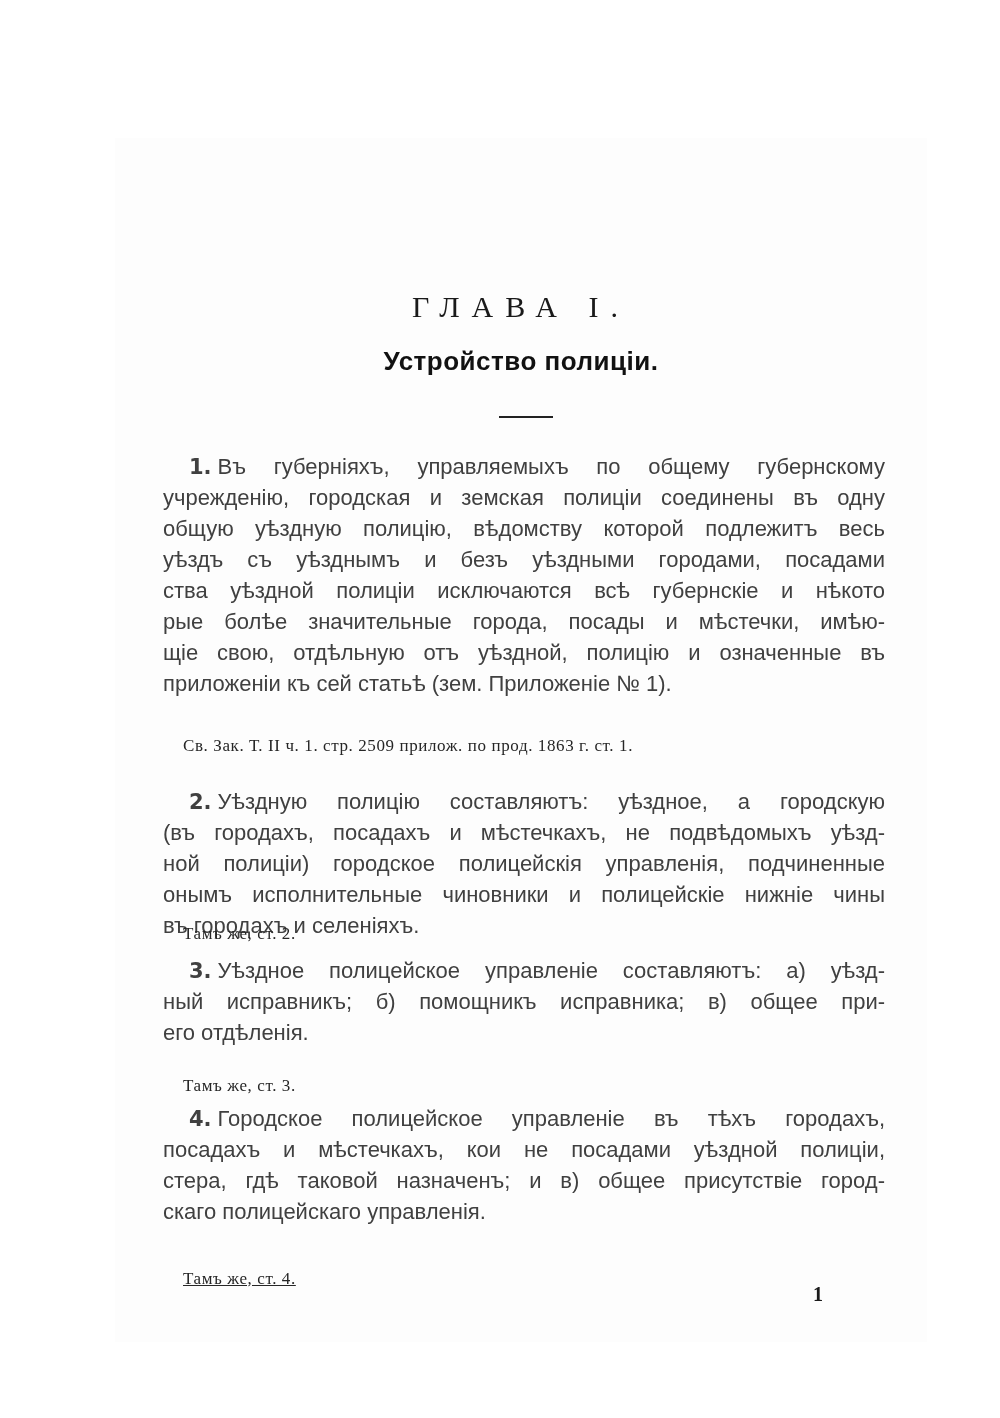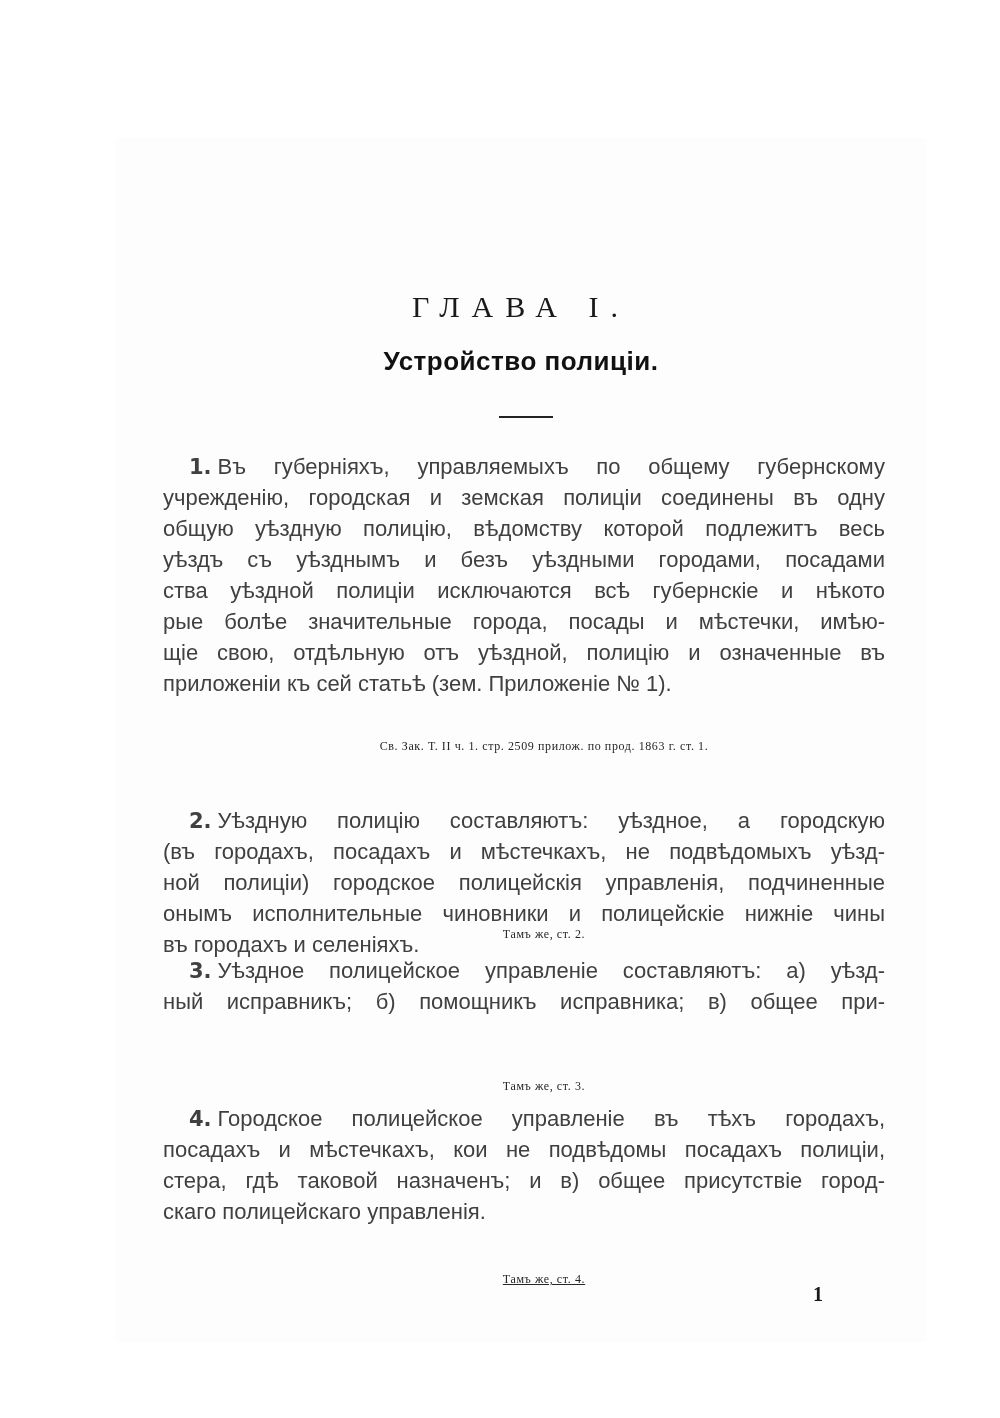--- a/index.html
+++ b/index.html
@@ -83,42 +83,42 @@
     .line.first {
       text-indent: 26px;
     }
     .num {
       font-weight: bold;
       font-family: "DejaVu Sans", sans-serif;
       font-size: 21px;
       margin-right: 6px;
     }
     .source {
-      text-align: center;
+      text-align: left;
       font-family: "Liberation Serif", serif;
-      font-size: 12px;
+      font-size: 17px;
       letter-spacing: 0.6px;
       height: 28px;
       line-height: 28px;
       color: #262626;
       width: 722px;
       padding-left: 20px;
     }
     .page-number {
       position: absolute;
       left: 813px;
       top: 1283px;
       font-family: "Liberation Serif", serif;
       font-weight: bold;
       font-size: 20px;
       color: #1a1a1a;
     }
     #p1 { top: 451px; }
     #s1 { top: 732px; }
-    #p2 { top: 805px; }
+    #p2 { top: 786px; }
     #s2 { top: 920px; }
     #p3 { top: 955px; }
     #s3 { top: 1072px; }
     #p4 { top: 1103px; }
     #s4 { top: 1265px; text-decoration: underline; }
   </style>
 </head>
 <body>
 
 <div class="page"></div>
@@ -144,24 +144,25 @@
   <span class="line">(въ городахъ, посадахъ и мѣстечкахъ, не подвѣдомыхъ уѣзд-</span>
   <span class="line">ной полиціи) городское полицейскія управленія, подчиненные</span>
   <span class="line">онымъ исполнительные чиновники и полицейскіе нижніе чины</span>
   <span class="line last">въ городахъ и селеніяхъ.</span>
 </div>
 <div id="s2" class="body-text source">Тамъ же, ст. 2.</div>
 
 <div id="p3" class="body-text para">
   <span class="line first"><span class="num">3.</span><span>Уѣздное полицейское управленіе составляютъ: а) уѣзд-</span></span>
   <span class="line">ный исправникъ; б) помощникъ исправника; в) общее при-</span>
+  <span class="line last">его отдѣленія.</span>
 </div>
 <div id="s3" class="body-text source">Тамъ же, ст. 3.</div>
 
 <div id="p4" class="body-text para">
   <span class="line first"><span class="num">4.</span><span>Городское полицейское управленіе въ тѣхъ городахъ,</span></span>
-  <span class="line">посадахъ и мѣстечкахъ, кои не подвѣдомы посадахъ полиціи,</span>
+  <span class="line">посадахъ и мѣстечкахъ, кои не посадами уѣздной полиціи,</span>
   <span class="line">стера, гдѣ таковой назначенъ; и в) общее присутствіе город-</span>
   <span class="line last">скаго полицейскаго управленія.</span>
 </div>
 <div id="s4" class="body-text source">Тамъ же, ст. 4.</div>
 
 <div class="page-number">1</div>
 
 </body></html>

